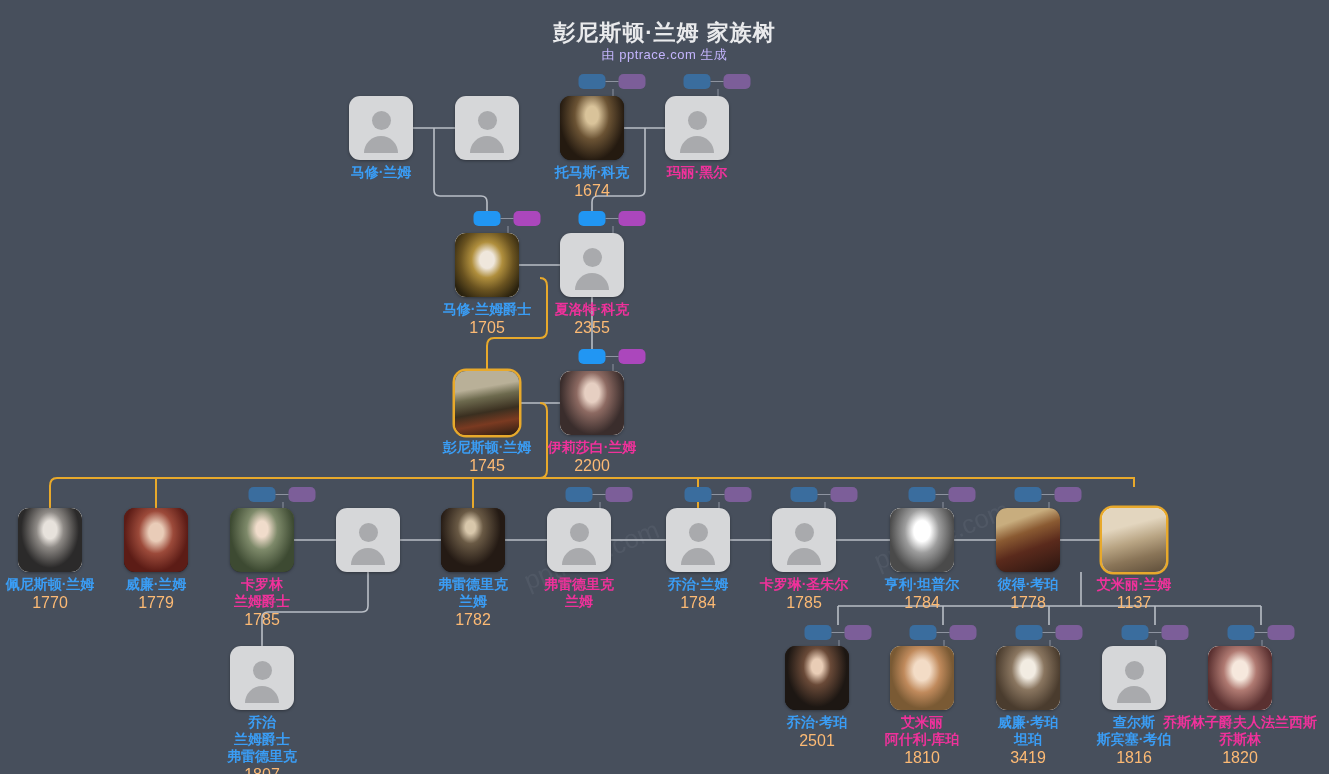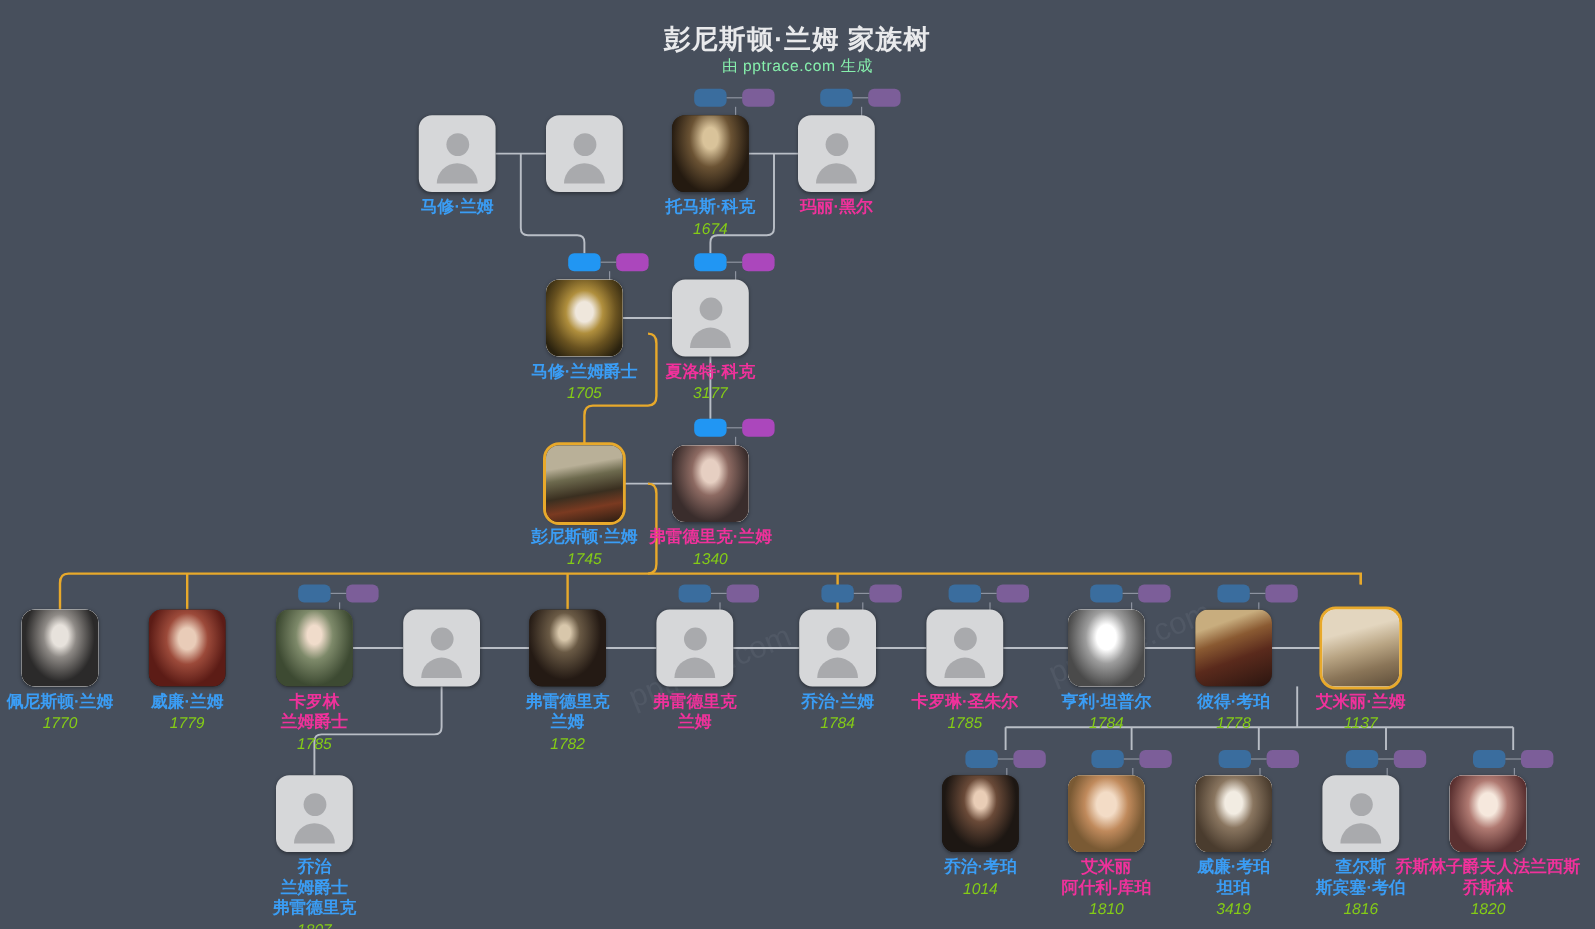--- a/index.html
+++ b/index.html
@@ -11,21 +11,21 @@
   }
   #stage{position:absolute;inset:0;padding-left:36px;}
 
   
   .page-title{
     position:absolute;left:0;right:0;top:18px;text-align:center;
     color:#e9eaec;font-size:22px;font-weight:700;letter-spacing:1px;
   }
   .page-sub{
     position:absolute;left:0;right:0;top:46px;text-align:center;
-    color:#86efac;font-size:13px;letter-spacing:.5px;
+    color:#c4b5fd;font-size:13px;letter-spacing:.5px;
   }
 
   
   .watermark{
     position:absolute;color:#525a67;font-size:26px;
     transform:rotate(-22deg);user-select:none;pointer-events:none;
     font-family:"Liberation Sans",sans-serif;opacity:.85;
   }
 
   
@@ -52,21 +52,21 @@
   }
   .art{position:absolute;inset:0;}
 
   .label{
     position:absolute;top:68px;left:50%;transform:translateX(-50%);
     text-align:center;white-space:nowrap;line-height:17px;
   }
   .nm{font-size:14px;font-weight:700;}
   .nm.m{color:#3a9df5;}
   .nm.f{color:#f0319b;}
-  .yr{font-size:13px;color:#84cc16;font-weight:400;line-height:20px;font-style:italic;}
+  .yr{font-size:16px;color:#fdba74;font-weight:400;line-height:20px;}
 
   
   .badges{position:absolute;transform:translateX(-50%);height:16px;}
   .badges i{display:inline-block;width:27px;height:15px;border-radius:5px;vertical-align:top;}
   .badges i.b{background:#3a6d9e;}
   .badges i.p{background:#7c5e99;margin-left:13px;}
   .badges.on i.b{background:#2196f3;}
   .badges.on i.p{background:#ab47bc;}
   .badges s{
     position:absolute;left:50%;top:15px;width:1px;height:9px;background:#8d93a0;
@@ -198,39 +198,39 @@
           <div class="yr">1705</div>
         </div>
       </div>
       <div class="node" style="left: 592px; top: 233px;">
         <div class="thumb">
           <div class="ph-head"></div>
           <div class="ph-body"></div>
         </div>
         <div class="label">
           <div class="nm f">夏洛特·科克</div>
-          <div class="yr">3177</div>
+          <div class="yr">2355</div>
         </div>
       </div>
       <div class="node" style="left: 487px; top: 371px;">
         <div class="thumb photo hl">
           <div class="art" style="background: linear-gradient(170deg, rgb(185, 176, 152) 0px, rgb(185, 176, 152) 28%, rgb(109, 106, 78) 42%, rgb(58, 47, 32) 62%, rgb(122, 58, 33) 78%, rgb(42, 29, 18) 100%);"></div>
         </div>
         <div class="label">
           <div class="nm m">彭尼斯顿·兰姆</div>
           <div class="yr">1745</div>
         </div>
       </div>
       <div class="node" style="left: 592px; top: 371px;">
         <div class="thumb photo light">
           <div class="art" style="background: radial-gradient(at 50% 34%, rgb(230, 207, 194) 0px, rgb(230, 207, 194) 16%, rgb(141, 106, 98) 34%, rgb(58, 45, 44) 70%), linear-gradient(rgb(251, 250, 248), rgb(242, 239, 235));"></div>
         </div>
         <div class="label">
-          <div class="nm f">弗雷德里克·兰姆</div>
-          <div class="yr">1340</div>
+          <div class="nm f">伊莉莎白·兰姆</div>
+          <div class="yr">2200</div>
         </div>
       </div>
       <div class="node" style="left: 50px; top: 508px;">
         <div class="thumb photo light">
           <div class="art" style="background: radial-gradient(at 50% 34%, rgb(231, 226, 220) 0px, rgb(231, 226, 220) 15%, rgb(142, 138, 134) 30%, rgb(43, 42, 42) 64%), linear-gradient(rgb(253, 253, 252), rgb(236, 234, 230));"></div>
         </div>
         <div class="label">
           <div class="nm m">佩尼斯顿·兰姆</div>
           <div class="yr">1770</div>
         </div>
@@ -339,21 +339,21 @@
           <div class="nm m">弗雷德里克</div>
           <div class="yr">1807</div>
         </div>
       </div>
       <div class="node" style="left: 817px; top: 646px;">
         <div class="thumb photo">
           <div class="art" style="background: radial-gradient(at 50% 32%, rgb(233, 205, 182) 0px, rgb(233, 205, 182) 12%, rgb(106, 74, 56) 30%, rgb(29, 23, 19) 66%), linear-gradient(rgb(46, 37, 29), rgb(14, 11, 9));"></div>
         </div>
         <div class="label">
           <div class="nm m">乔治·考珀</div>
-          <div class="yr">1014</div>
+          <div class="yr">2501</div>
         </div>
       </div>
       <div class="node" style="left: 922px; top: 646px;">
         <div class="thumb photo light">
           <div class="art" style="background: radial-gradient(at 50% 38%, rgb(243, 220, 198) 0px, rgb(243, 220, 198) 18%, rgb(192, 138, 92) 40%, rgb(122, 90, 52) 68%), linear-gradient(rgb(203, 177, 132), rgb(154, 130, 86));"></div>
         </div>
         <div class="label">
           <div class="nm f">艾米丽</div>
           <div class="nm f">阿什利-库珀</div>
           <div class="yr">1810</div>

